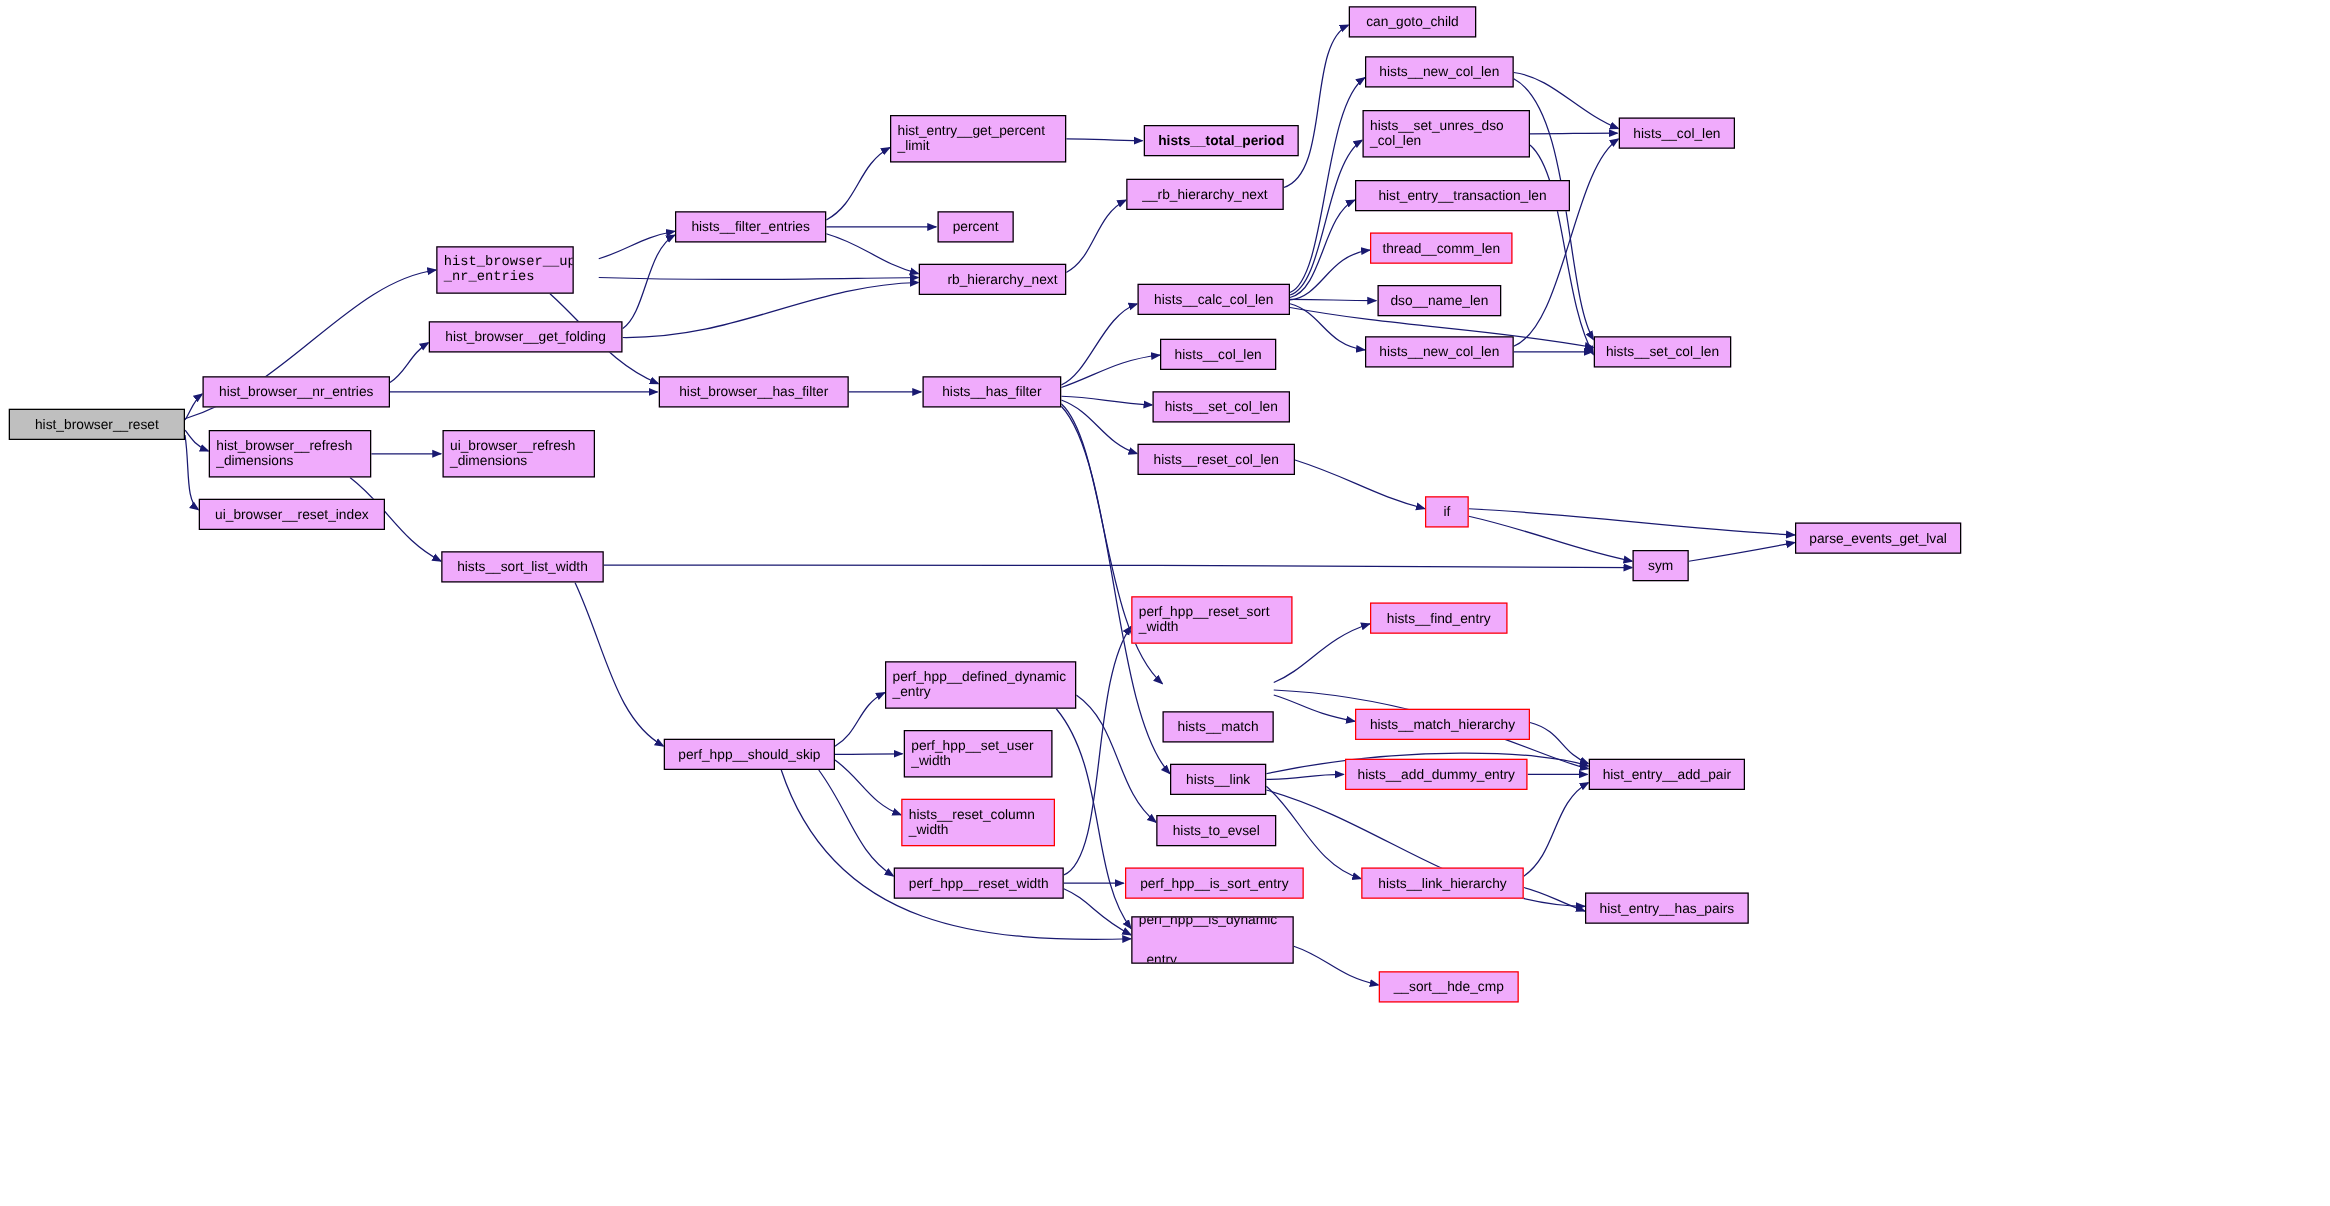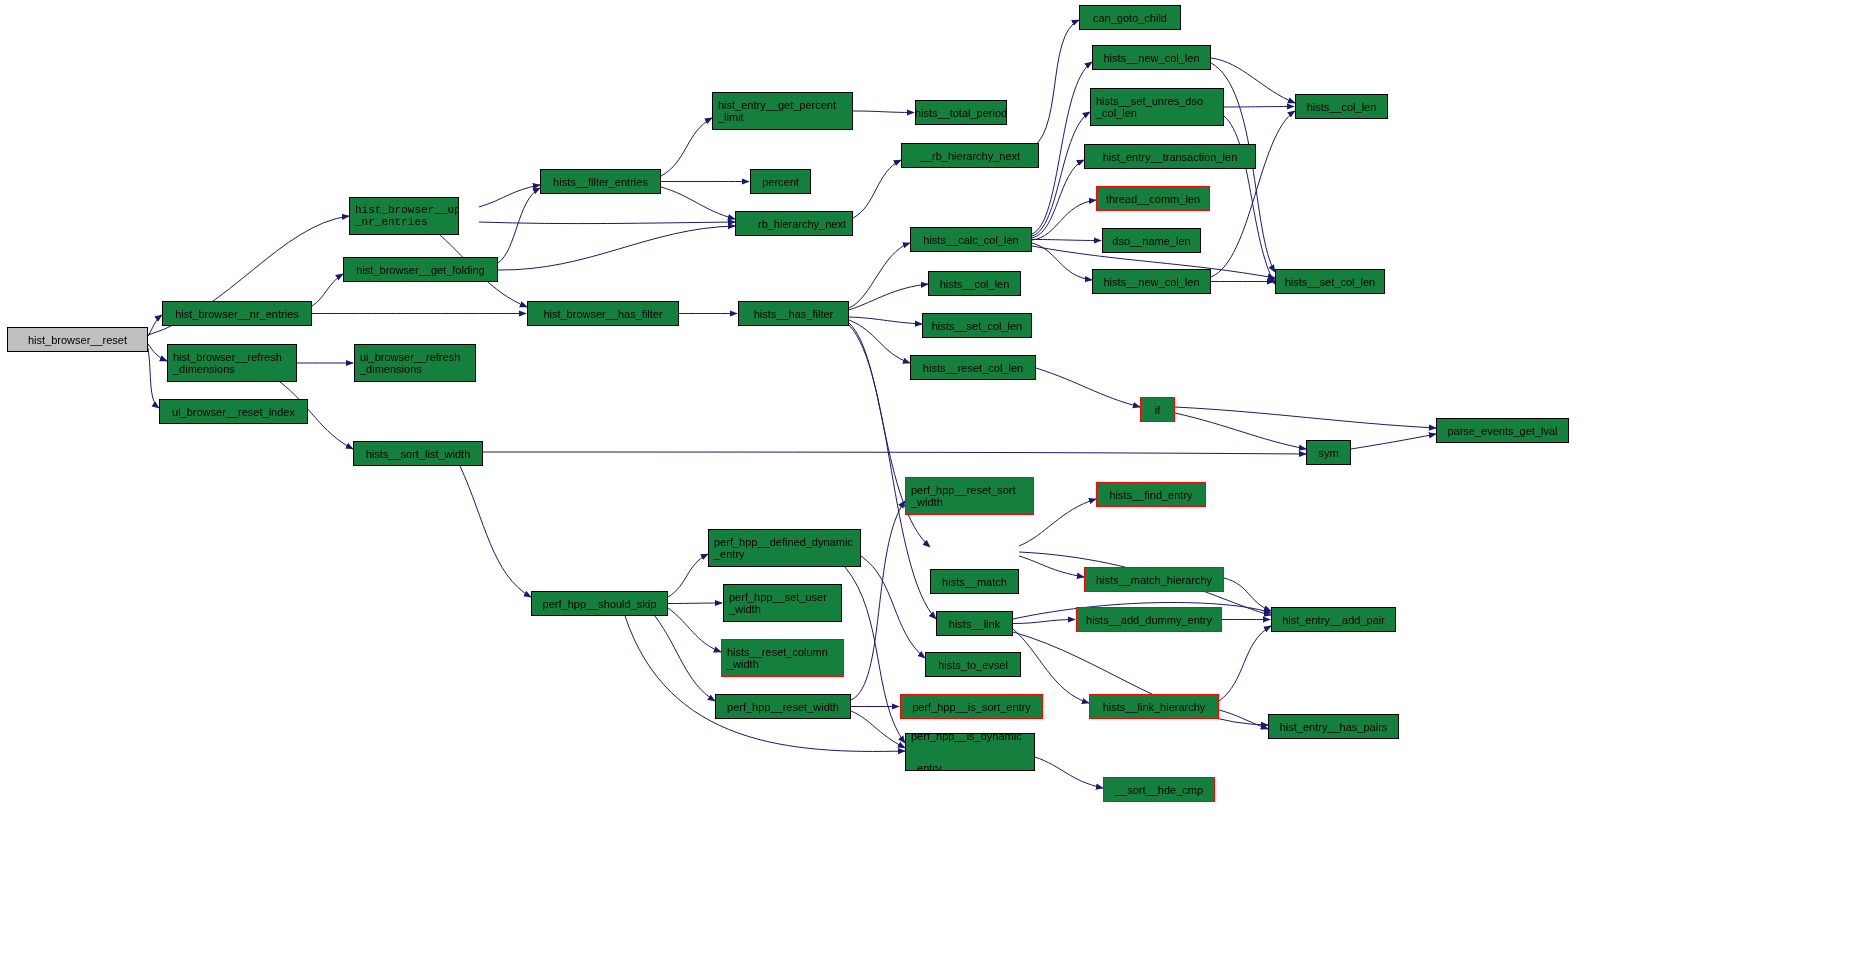--- a/index.html
+++ b/index.html
@@ -8,21 +8,21 @@
     width:1864px;height:965px;
     background:#ffffff;
     overflow:hidden;
     font-family:"Liberation Sans", sans-serif;
   }
   #edges{position:absolute;left:0;top:0;z-index:1;}
   .node{
     position:absolute;
     z-index:2;
     box-sizing:border-box;
-    background:#15803d;
+    background:#f0abfc;
     border:1px solid #000000;
     color:#000000;
     font-size:11px;
     line-height:12px;
     display:flex;
     flex-direction:column;
     align-items:center;
     justify-content:center;
     text-align:center;
     white-space:nowrap;
@@ -169,24 +169,24 @@
       <span>perf_hpp__set_user</span>
       <span>_width</span>
     </div>
     <div class="node red multi" title="hists__reset_column_width" style="left: 721px; top: 639px; width: 123px; height: 38px;">
       <span>hists__reset_column</span>
       <span>_width</span>
     </div>
     <div class="node" title="perf_hpp__reset_width" style="left: 715px; top: 694px; width: 136px; height: 25px;">
       <span>perf_hpp__reset_width</span>
     </div>
-    <div class="node" title="hists__total_period" style="left: 915px; top: 100px; width: 92px; height: 25px;">
+    <div class="node" title="hists__total_period" style="left: 915px; top: 100px; width: 124px; height: 25px; font-weight: bold;">
       <span>hists__total_period</span>
     </div>
-    <div class="node" title="__rb_hierarchy_next" style="left: 901px; top: 143px; width: 138px; height: 25px;">
+    <div class="node" title="__rb_hierarchy_next" style="left: 901px; top: 143px; width: 126px; height: 25px;">
       <span>__rb_hierarchy_next</span>
     </div>
     <div class="node" title="hists__calc_col_len" style="left: 910px; top: 227px; width: 122px; height: 25px;">
       <span>hists__calc_col_len</span>
     </div>
     <div class="node" title="hists__col_len" style="left: 928px; top: 271px; width: 93px; height: 25px;">
       <span>hists__col_len</span>
     </div>
     <div class="node" title="hists__set_col_len" style="left: 922px; top: 313px; width: 110px; height: 25px;">
       <span>hists__set_col_len</span>

